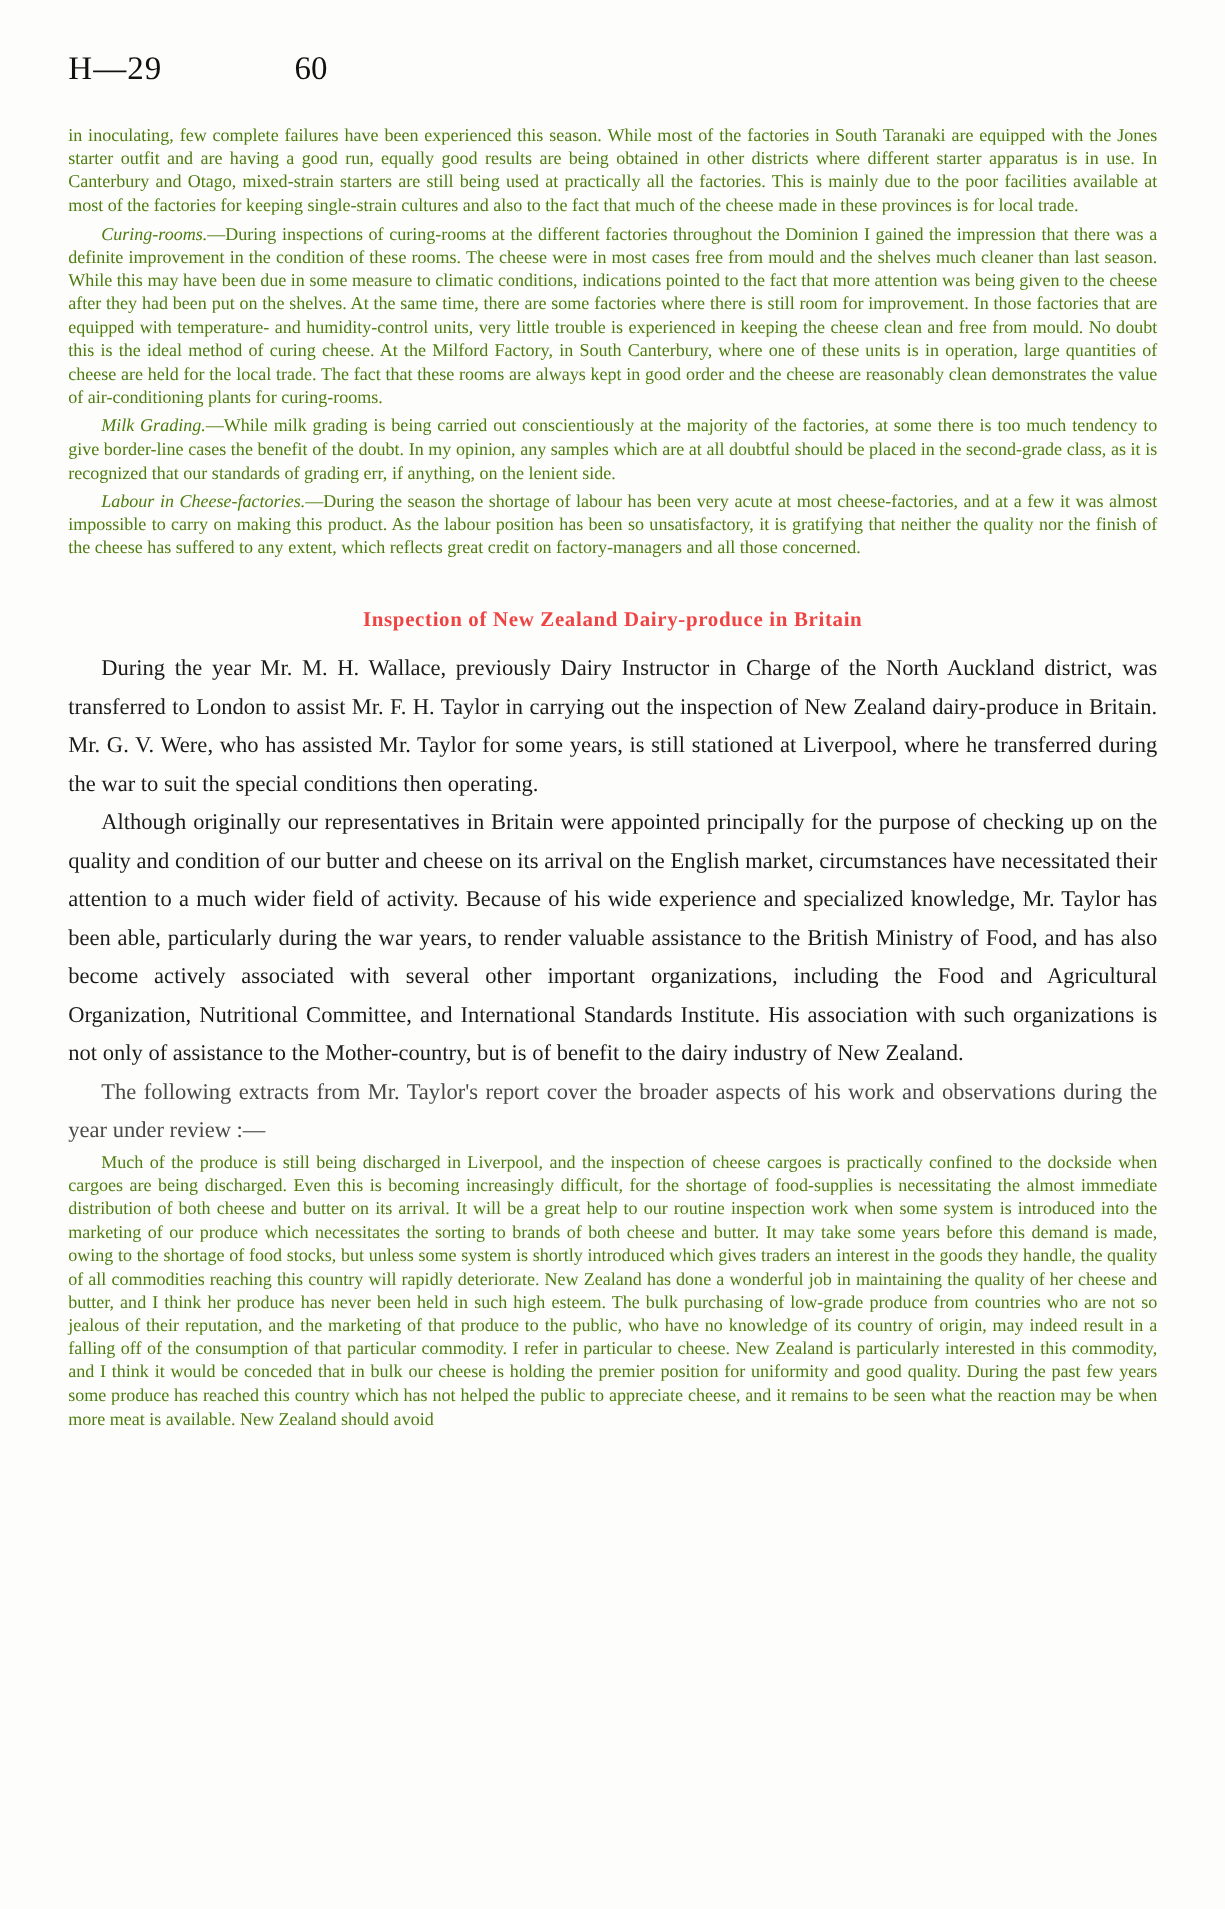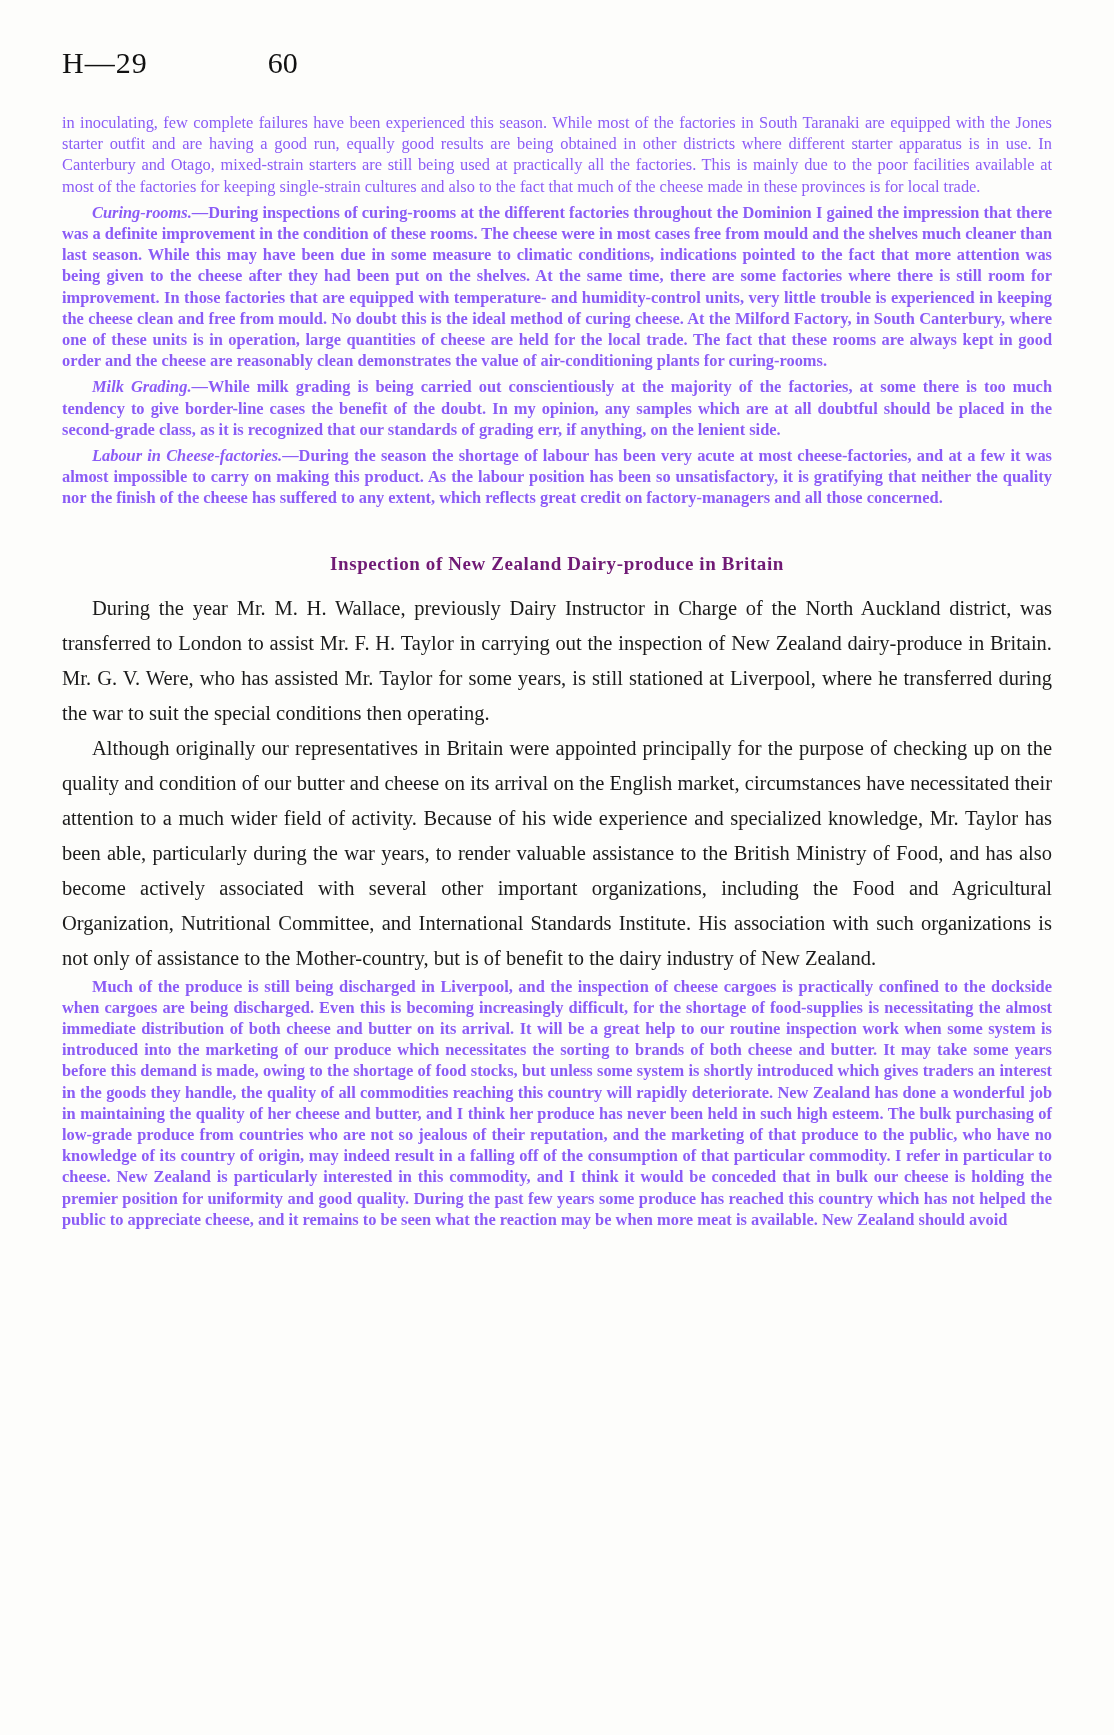--- a/index.html
+++ b/index.html
@@ -47,21 +47,21 @@
     left: 62px;
     top: 112px;
     width: 990px;
   }
   p.body-small {
     font-size: 16.4px;
     line-height: 21.2px;
     text-align: justify;
     margin: 0 0 5px 0;
     text-indent: 0;
-    color: #8b5cf6;
+    color: #4d7c0f;
     -webkit-hyphens: none;
     hyphens: none;
   }
   p.body-small.indent {
     text-indent: 30px;
   }
   p.body-large {
     font-size: 20.5px;
     line-height: 35px;
     text-align: justify;
@@ -70,25 +70,24 @@
     color: #1b1b1b;
   }
   .italic {
     font-style: italic;
   }
   .section-heading {
     text-align: center;
     font-size: 19px;
     letter-spacing: 0.6px;
     margin: 44px 0 16px 0;
-    color: #701a75;
+    color: #ef4444;
   }
   .sub-block {
     margin-top: 14px;
-    font-weight: bold;
   }
   .fade {
     color: #4a4a4a;
   }
 </style>
 </head>
 <body>
 
 <div class="page">
 
@@ -106,17 +105,18 @@
     <p class="body-small indent sub-block"><span class="italic">Milk Grading.</span><span>—While milk grading is being carried out conscientiously at the majority of the factories, at some there is too much tendency to give border-line cases the benefit of the doubt. In my opinion, any samples which are at all doubtful should be placed in the second-grade class, as it is recognized that our standards of grading err, if anything, on the lenient side.</span></p>
 
     <p class="body-small indent sub-block"><span class="italic">Labour in Cheese-factories.</span><span>—During the season the shortage of labour has been very acute at most cheese-factories, and at a few it was almost impossible to carry on making this product. As the labour position has been so unsatisfactory, it is gratifying that neither the quality nor the finish of the cheese has suffered to any extent, which reflects great credit on factory-managers and all those concerned.</span></p>
 
     <h2 class="section-heading">Inspection of New Zealand Dairy-produce in Britain</h2>
 
     <p class="body-large"><span>During the year Mr. M. H. Wallace, previously Dairy Instructor in Charge of the North Auckland district, was transferred to London to assist Mr. F. H. Taylor in carrying out the inspection of New Zealand dairy-produce in Britain. Mr. G. V. Were, who has assisted Mr. Taylor for some years, is still stationed at Liverpool, where he transferred during the war to suit the special conditions then operating.</span></p>
 
     <p class="body-large"><span>Although originally our representatives in Britain were appointed principally for the purpose of checking up on the quality and condition of our butter and cheese on its arrival on the English market, circumstances have necessitated their attention to a much wider field of activity. Because of his wide experience and specialized knowledge, Mr. Taylor has been able, particularly during the war years, to render valuable assistance to the British Ministry of Food, and has also become actively associated with several other important organizations, including the Food and Agricultural Organization, Nutritional Committee, and International Standards Institute. His association with such organizations is not only of assistance to the Mother-country, but is of benefit to the dairy industry of New Zealand.</span></p>
 
+    <p class="body-large"><span class="fade">The following extracts from Mr. Taylor's report cover the broader aspects of his work and observations during the year under review :—</span></p>
 
     <p class="body-small indent sub-block"><span>Much of the produce is still being discharged in Liverpool, and the inspection of cheese cargoes is practically confined to the dockside when cargoes are being discharged. Even this is becoming increasingly difficult, for the shortage of food-supplies is necessitating the almost immediate distribution of both cheese and butter on its arrival. It will be a great help to our routine inspection work when some system is introduced into the marketing of our produce which necessitates the sorting to brands of both cheese and butter. It may take some years before this demand is made, owing to the shortage of food stocks, but unless some system is shortly introduced which gives traders an interest in the goods they handle, the quality of all commodities reaching this country will rapidly deteriorate. New Zealand has done a wonderful job in maintaining the quality of her cheese and butter, and I think her produce has never been held in such high esteem. The bulk purchasing of low-grade produce from countries who are not so jealous of their reputation, and the marketing of that produce to the public, who have no knowledge of its country of origin, may indeed result in a falling off of the consumption of that particular commodity. I refer in particular to cheese. New Zealand is particularly interested in this commodity, and I think it would be conceded that in bulk our cheese is holding the premier position for uniformity and good quality. During the past few years some produce has reached this country which has not helped the public to appreciate cheese, and it remains to be seen what the reaction may be when more meat is available. New Zealand should avoid</span></p>
 
   </div>
 </div>
 
 </body></html>

